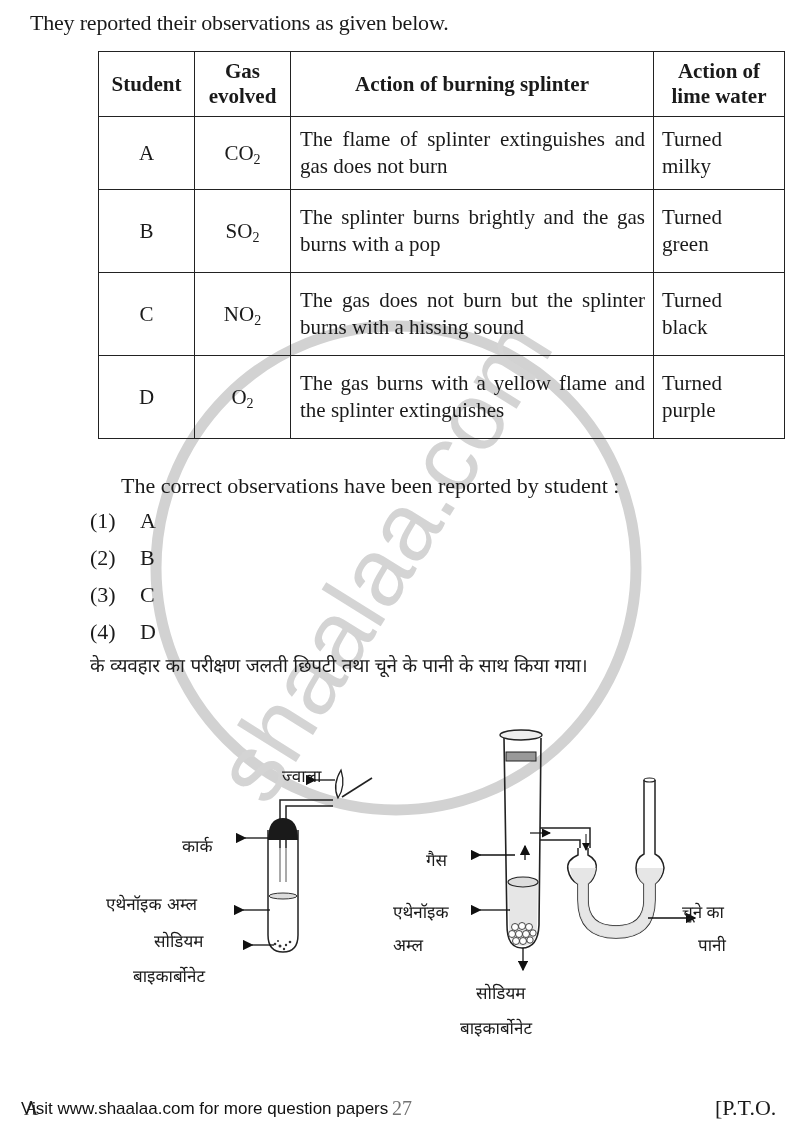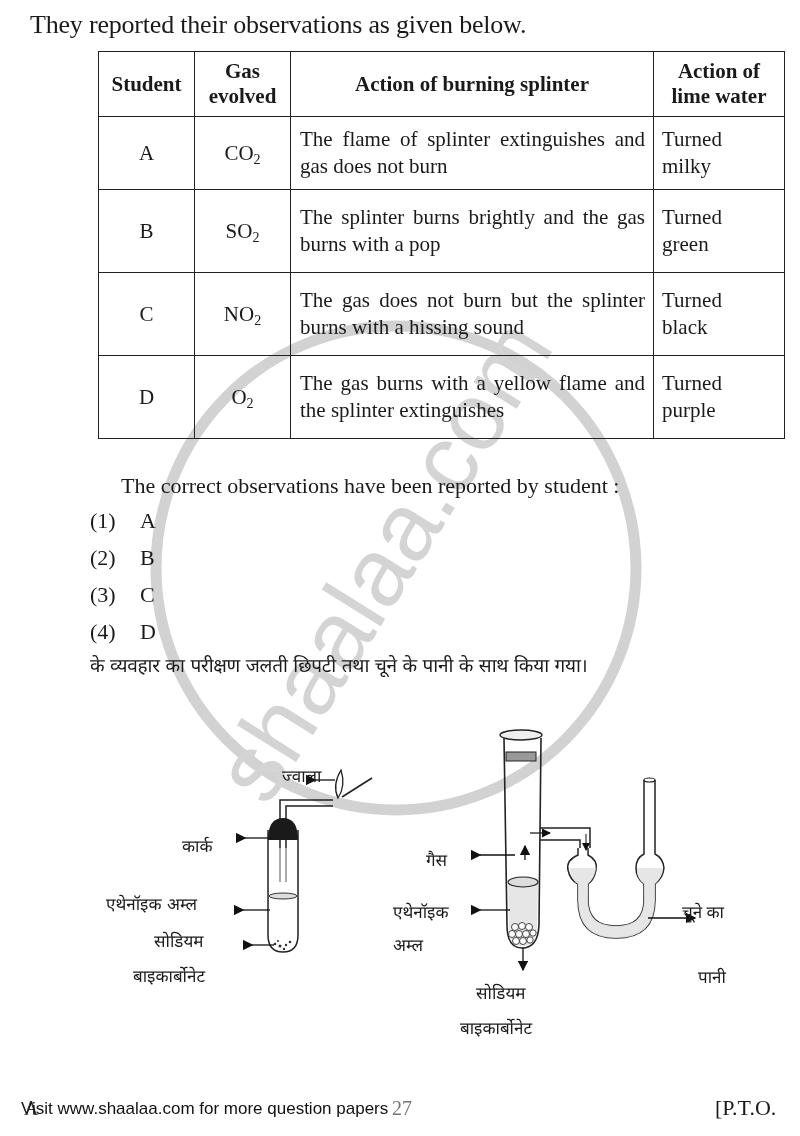--- a/index.html
+++ b/index.html
@@ -13,21 +13,21 @@
       position: relative;
       overflow: hidden;
       font-family: "Liberation Serif", "DejaVu Serif", serif;
       color: #1a1a1a;
     }
     .abs { position: absolute; }
 
     
     .intro {
       left: 30px; top: 10px;
-      font-size: 26px;
+      font-size: 22px;
       letter-spacing: -0.2px;
     }
 
     
     .obs-table {
       position: absolute;
       left: 98px; top: 51px;
       width: 686px;
       border-collapse: collapse;
       table-layout: fixed;
@@ -319,18 +319,18 @@
   <line x1="133" y1="228" x2="133" y2="250" stroke="#111" stroke-width="1.3" marker-end="url(#ahr)"></line>
   <line x1="258" y1="198" x2="305" y2="198" stroke="#111" stroke-width="1.3" marker-end="url(#ahr)"></line>
 </svg>
 
 <span class="abs lbl" style="left:426px; top:848px;">गैस</span>
 <span class="abs lbl" style="left:393px; top:900px;">एथेनॉइक</span>
 <span class="abs lbl" style="left:393px; top:933px;">अम्ल</span>
 <span class="abs lbl" style="left:476px; top:981px;">सोडियम</span>
 <span class="abs lbl" style="left:460px; top:1016px;">बाइकार्बोनेट</span>
 <span class="abs lbl" style="left:682px; top:900px;font-family:Liberation Serif, serif;">चूने का</span>
-<span class="abs lbl" style="left:698px; top:933px;margin-top:32px;">पानी</span>
+<span class="abs lbl" style="left:698px; top:933px;">पानी</span>
 
 <span class="abs footer-a">A</span>
 <span class="abs footer-page">27</span>
 <span class="abs footer-visit">Visit www.shaalaa.com for more question papers</span>
 <span class="abs footer-pto">[P.T.O.</span>
 
 </body></html>

